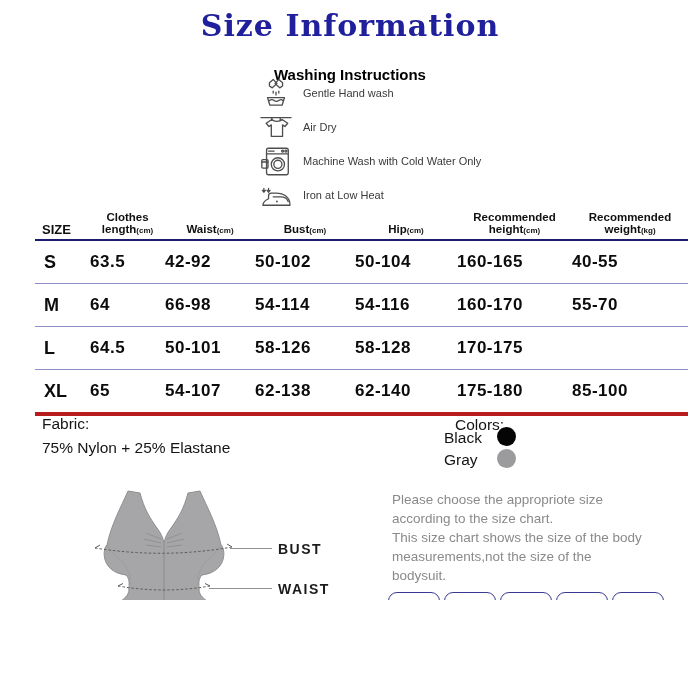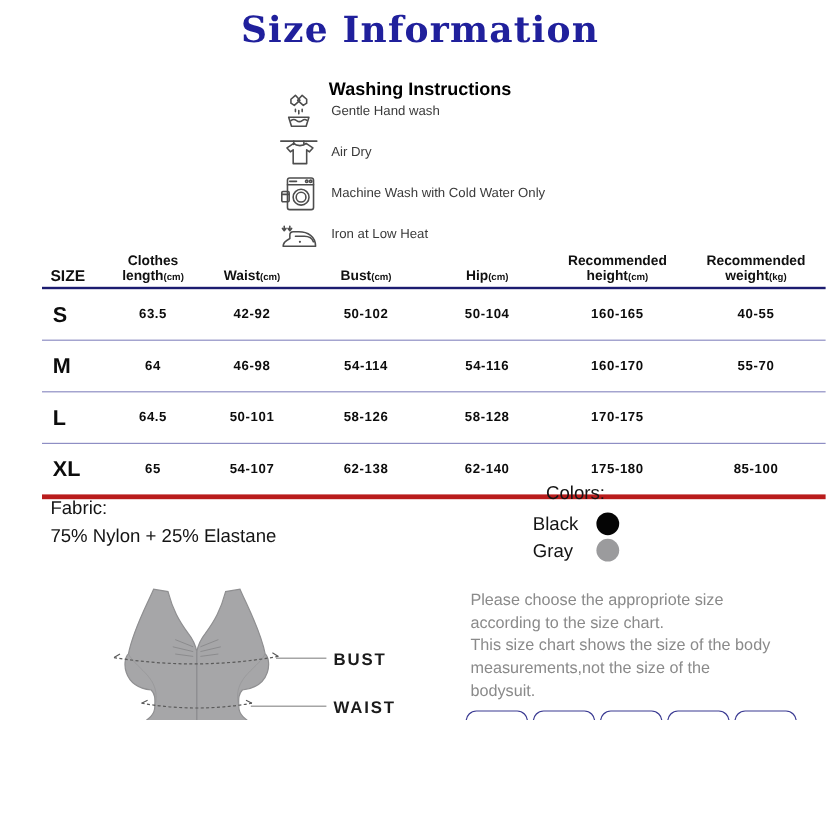--- a/index.html
+++ b/index.html
@@ -4,39 +4,39 @@
 <style>
   html,body{margin:0;padding:0;background:#fff;}
   .page{position:relative;width:700px;height:600px;background:#fff;overflow:hidden;
         font-family:"Liberation Sans",sans-serif;color:#111;text-decoration:underline;}
   
   .title{position:absolute;top:8px;left:0;right:0;text-align:center;margin:0;
          font-family:"DejaVu Serif",serif;font-weight:bold;font-size:30px;color:#20209c;letter-spacing:1px;}
   .wash-heading{position:absolute;top:50px;left:0;right:0;text-align:center;margin:16px;
          font-size:15px;font-weight:bold;color:#000;}
   
-  .wash-list{position:absolute;left:231px;top:76px;text-align:center;}
+  .wash-list{position:absolute;left:258px;top:76px;text-align:center;}
   .wash-row{display:flex;align-items:center;height:34px;}
   .wash-icon{width:36px;height:31px;display:flex;align-items:center;justify-content:center;flex:0 0 36px;}
   .wash-label{margin-left:9px;font-size:11px;color:#3a3a3a;white-space:nowrap;}
   
   .size-table{position:absolute;left:35px;top:204px;width:653px;}
   .tgrid{display:grid;grid-template-columns:55px 75px 90px 100px 102px 115px 116px;}
   .thead{align-items:end;height:33px;border-bottom:2px solid #1c1c70;padding-bottom:2px;}
   .hcell{text-align:center;font-weight:bold;font-size:11.5px;line-height:12px;color:#101010;}
   .hcell .unit{font-size:8px;}
   .hcell-size{text-align:left;padding-left:7px;font-size:13px;align-self:end;padding-bottom:1px;}
   .trow{height:42px;align-items:center;border-bottom:1px solid #8e8ec4;}
   .trow:last-child{border-bottom:4px solid #b91c1c;}
-  .tcell{text-align:center;font-weight:bold;font-size:11px;color:#0c0c0c;letter-spacing:0.5px;}
+  .tcell{text-align:left;font-weight:bold;font-size:17px;color:#0c0c0c;letter-spacing:0.5px;}
   .tcell-size{text-align:left;padding-left:9px;font-size:18px;letter-spacing:0;}
   
   .fabric-label{position:absolute;left:42px;top:415px;font-size:15.5px;color:#141414;}
   .fabric-value{position:absolute;left:42px;top:439px;font-size:15.5px;color:#141414;}
-  .colors-label{position:absolute;left:455px;top:403px;font-size:15.5px;color:#141414;}
+  .colors-label{position:absolute;left:455px;top:416px;font-size:15.5px;color:#141414;}
   .color-row{position:absolute;left:444px;font-size:15.5px;color:#141414;width:80px;}
   .swatch{position:absolute;left:53px;top:-2px;width:19px;height:19px;border-radius:50%;}
   .swatch-black{background:#050505;}
   .swatch-gray{background:#9b9b9d;}
   
   .figure-svg{position:absolute;left:85px;top:487px;}
   .mline{position:absolute;height:1px;background:#8f8f8f;}
   .mlabel{position:absolute;font-size:14px;font-weight:bold;color:#1b1b1b;letter-spacing:1.5px;}
   
   .note{position:absolute;left:392px;top:490px;width:290px;font-size:13.5px;line-height:19px;color:#8a8a8a;}
@@ -139,21 +139,21 @@
       <div class="tcell">63.5</div>
       <div class="tcell">42-92</div>
       <div class="tcell">50-102</div>
       <div class="tcell">50-104</div>
       <div class="tcell">160-165</div>
       <div class="tcell">40-55</div>
     </div>
     <div class="tgrid trow">
       <div class="tcell tcell-size">M</div>
       <div class="tcell">64</div>
-      <div class="tcell">46-98</div>
+      <div class="tcell">66-98</div>
       <div class="tcell">54-114</div>
       <div class="tcell">54-116</div>
       <div class="tcell">160-170</div>
       <div class="tcell">55-70</div>
     </div>
     <div class="tgrid trow">
       <div class="tcell tcell-size">L</div>
       <div class="tcell">64.5</div>
       <div class="tcell">50-101</div>
       <div class="tcell">58-126</div>

